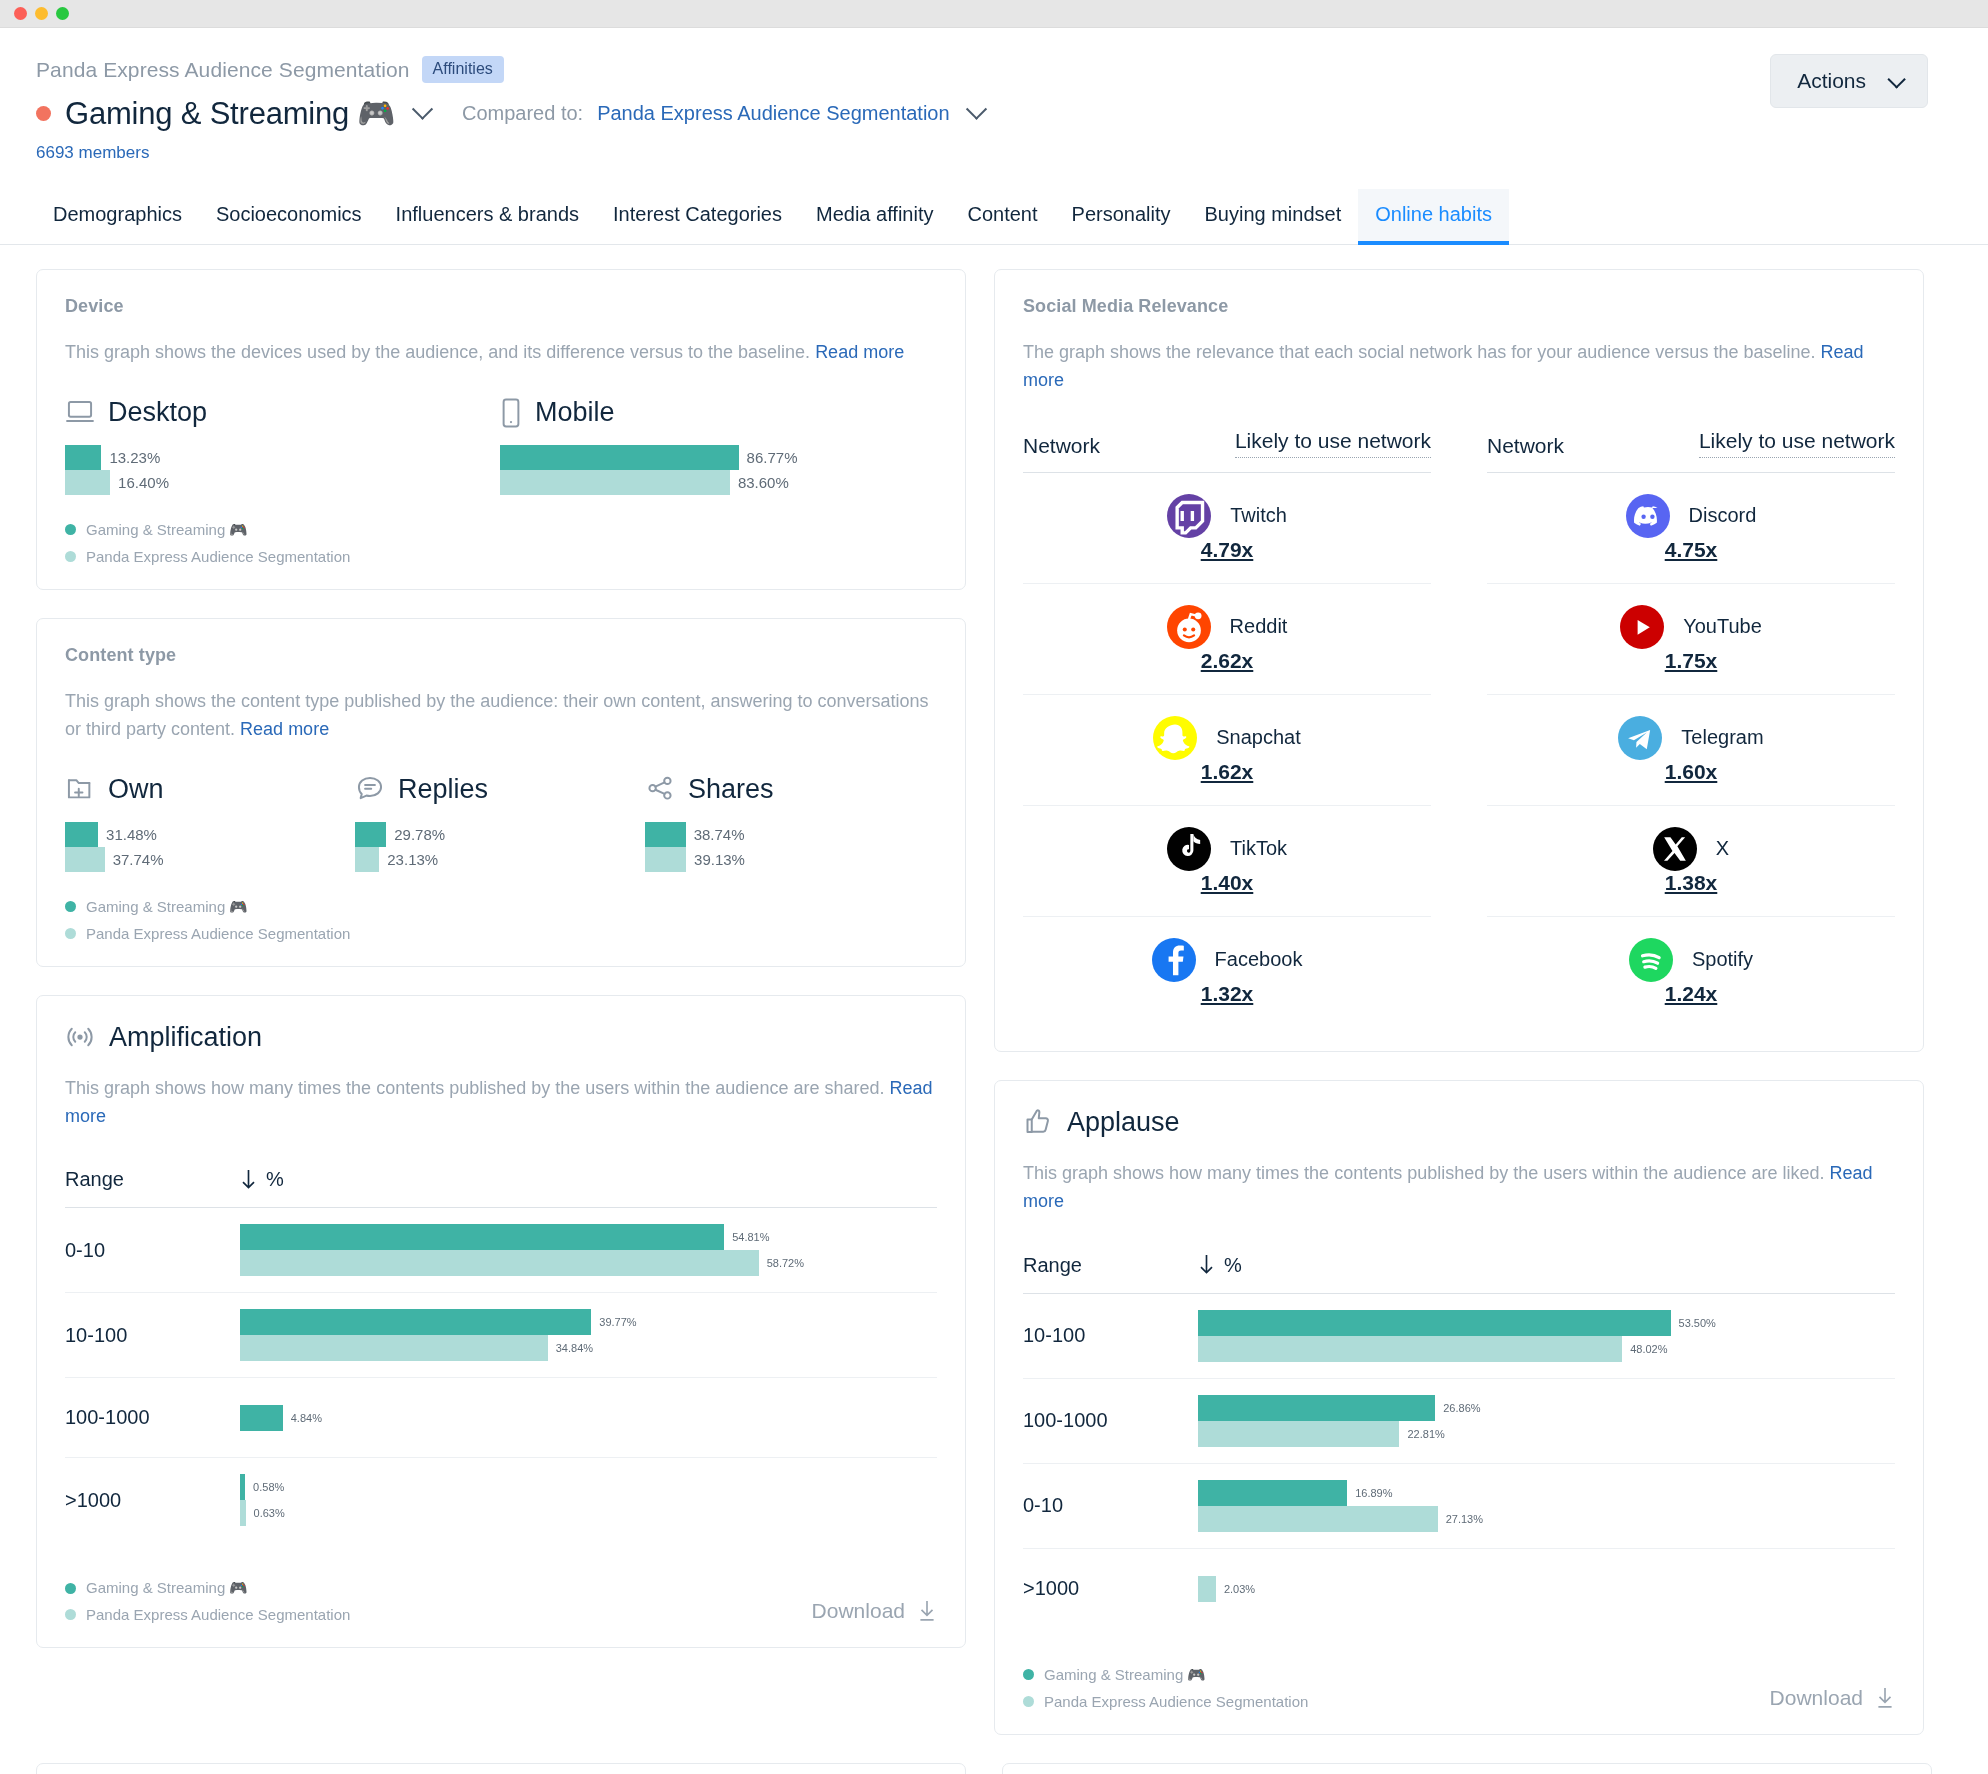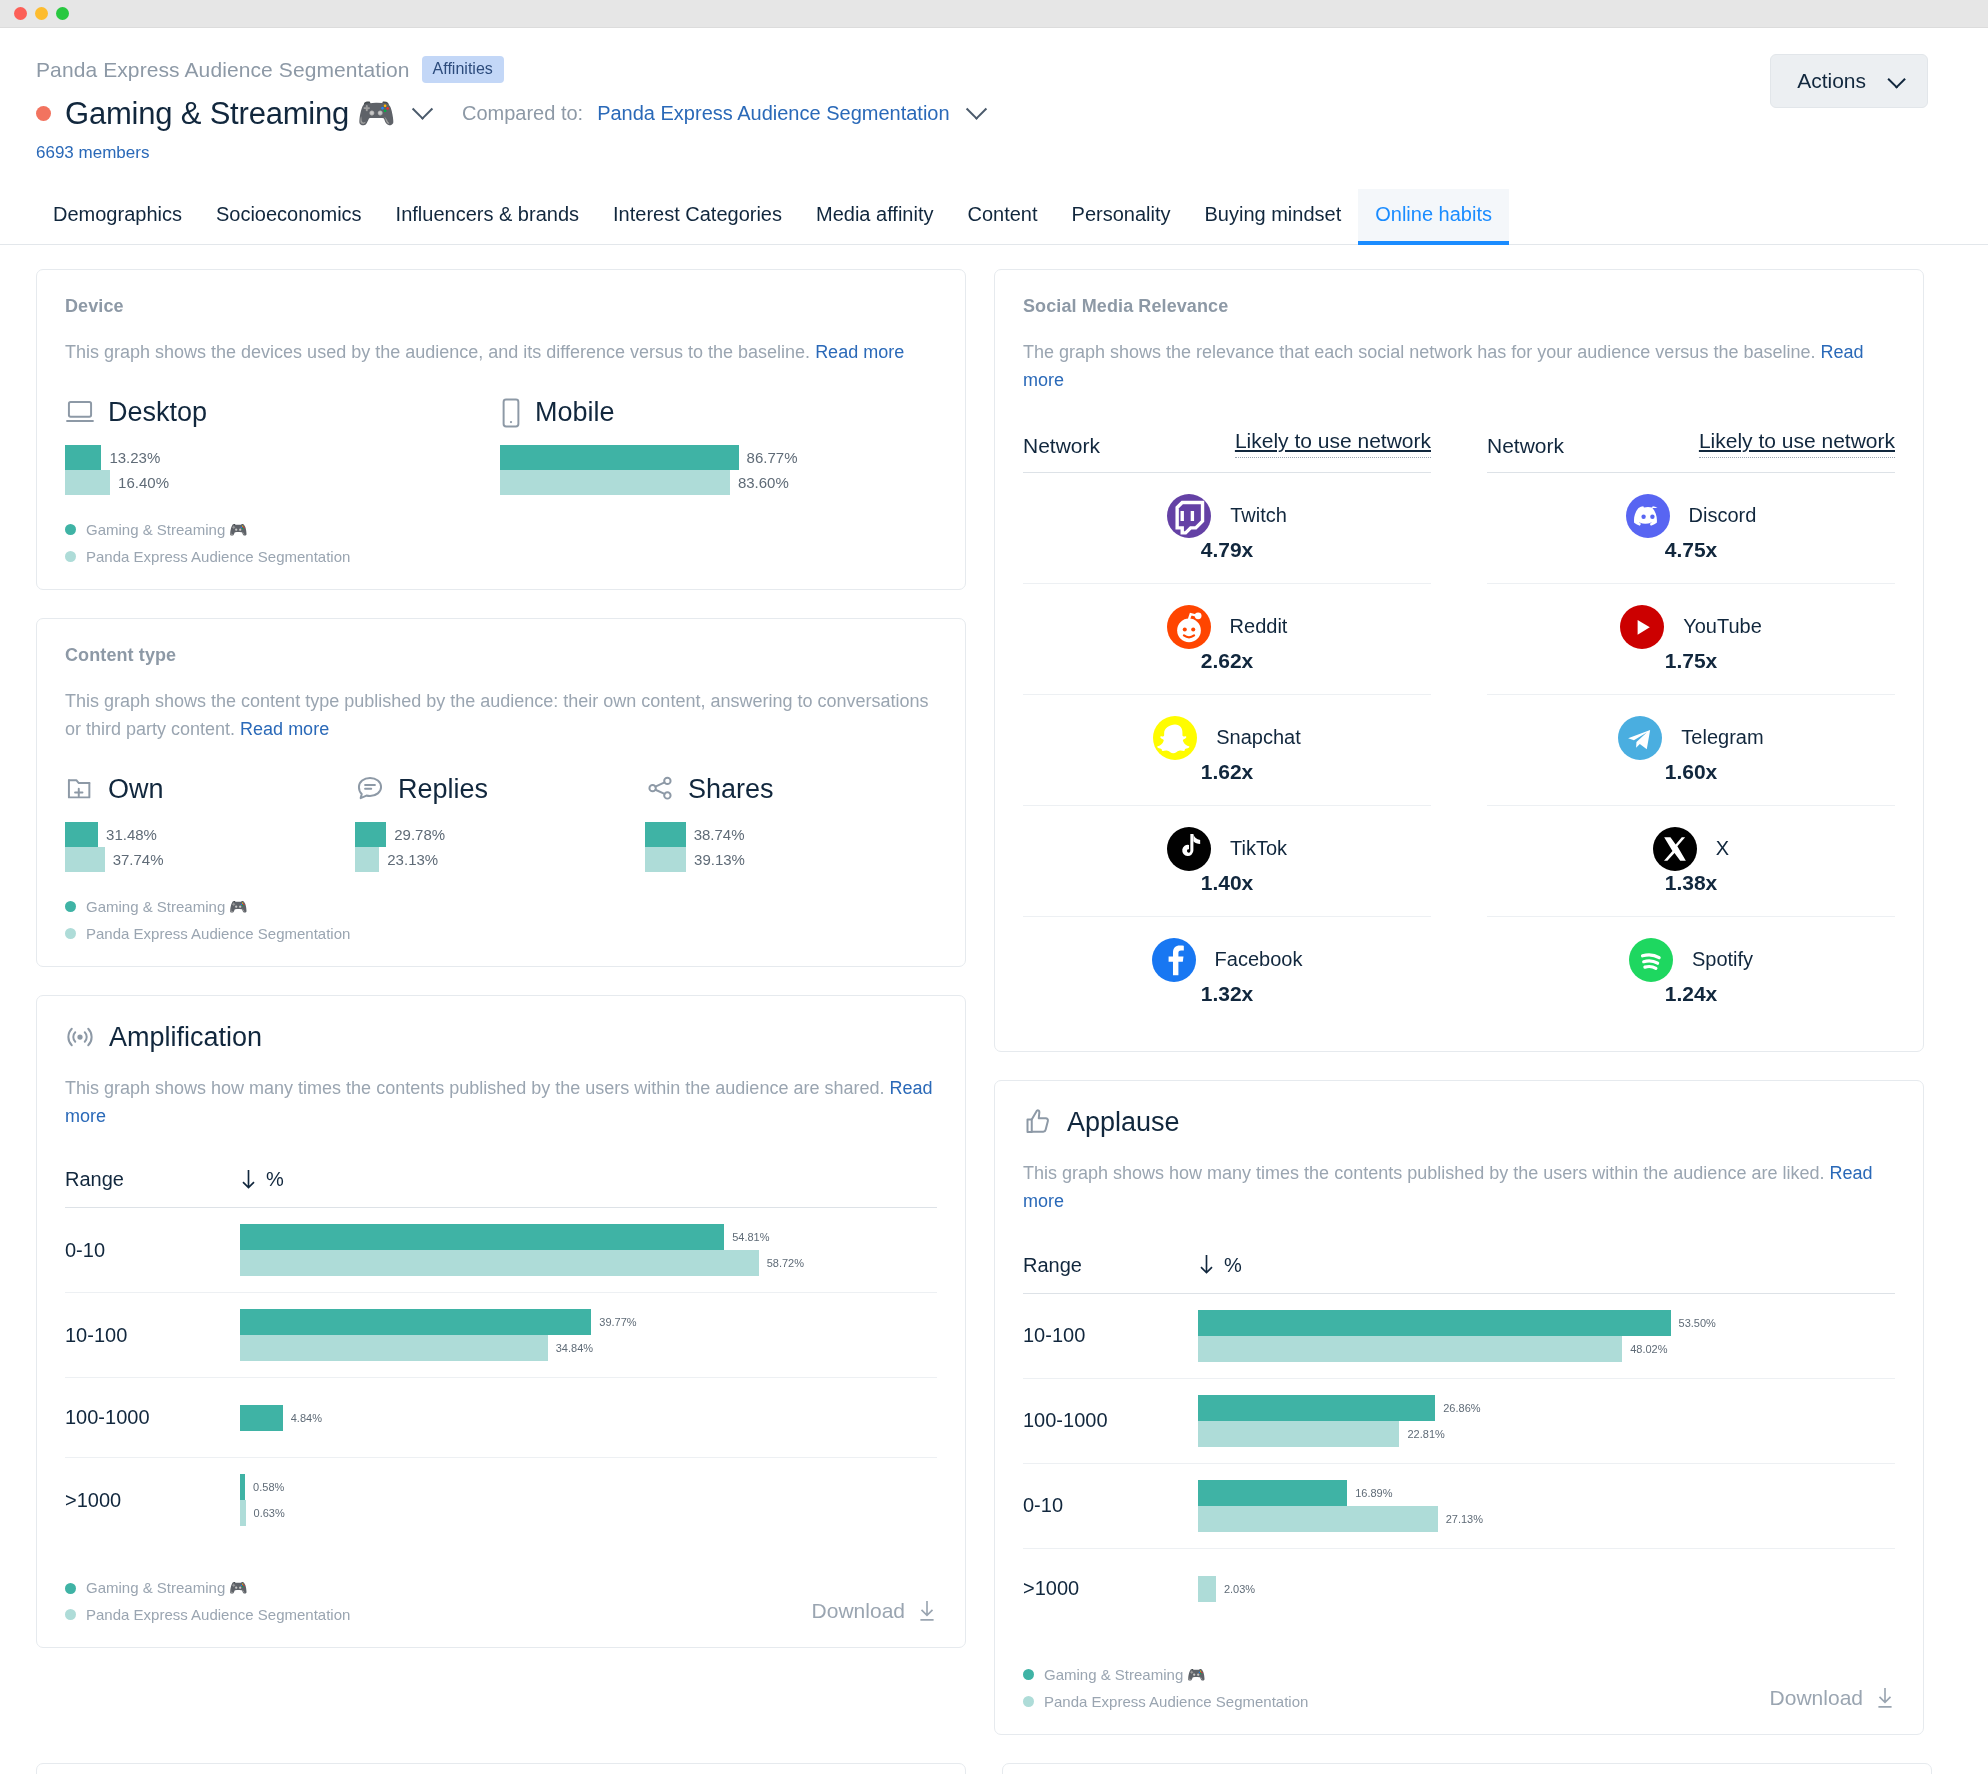--- a/index.html
+++ b/index.html
@@ -101,30 +101,30 @@
   .legend-dot.baseline { background: #aedcd8; }
 
   
   .sm-cols { display: flex; gap: 56px; margin-top: 34px; }
   .sm-col { flex: 1; }
   .sm-head {
     display: flex; justify-content: space-between; align-items: flex-end;
     padding-bottom: 14px; border-bottom: 1px solid #dde2e7;
   }
   .sm-head-left { font-size: 21px; color: #11273d; }
-  .sm-head-right { font-size: 21px; color: #11273d; border-bottom: 1px dotted #9aa5b1; padding-bottom: 4px; text-decoration: underline; }
+  .sm-head-right { font-size: 21px; color: #11273d; border-bottom: 1px dotted #9aa5b1; padding-bottom: 4px; }
   .sm-row {
     display: flex; align-items: center; justify-content: space-between;
     padding: 21px 0; border-bottom: 1px solid #edf0f3; flex-direction: column;
   }
   .sm-row:last-child { border-bottom: none; }
   .sm-left { display: flex; align-items: center; gap: 19px; }
   .sm-icon { width: 44px; height: 44px; border-radius: 50%; display: flex; align-items: center; justify-content: center; flex: 0 0 44px; }
   .sm-name { font-size: 20px; color: #11273d; }
-  .sm-val { font-size: 21px; color: #11273d; font-weight: bold; }
+  .sm-val { font-size: 21px; color: #11273d; font-weight: bold; text-decoration: underline; }
 
   
   .ap-title { display: flex; align-items: center; gap: 14px; }
   .ap-title-text { font-size: 27px; color: #11273d; }
   .range-head {
     display: flex; align-items: center; margin-top: 38px;
     padding-bottom: 16px; border-bottom: 1px solid #dde2e7;
   }
   .range-head .rl { font-size: 20px; color: #11273d; width: 175px; }
   .range-head .rs { font-size: 20px; color: #11273d; display: flex; align-items: center; gap: 9px; }

